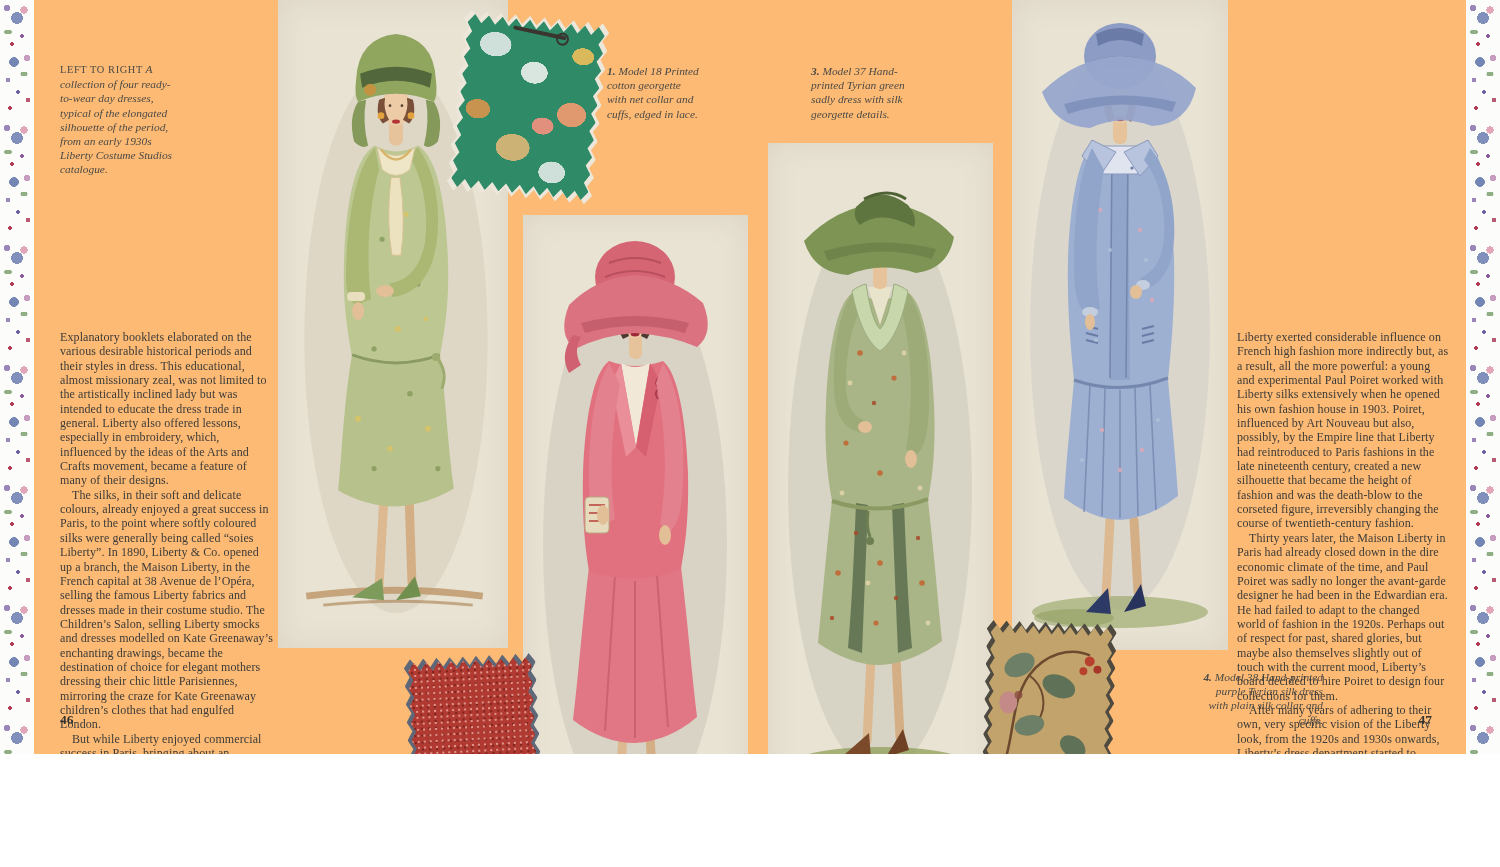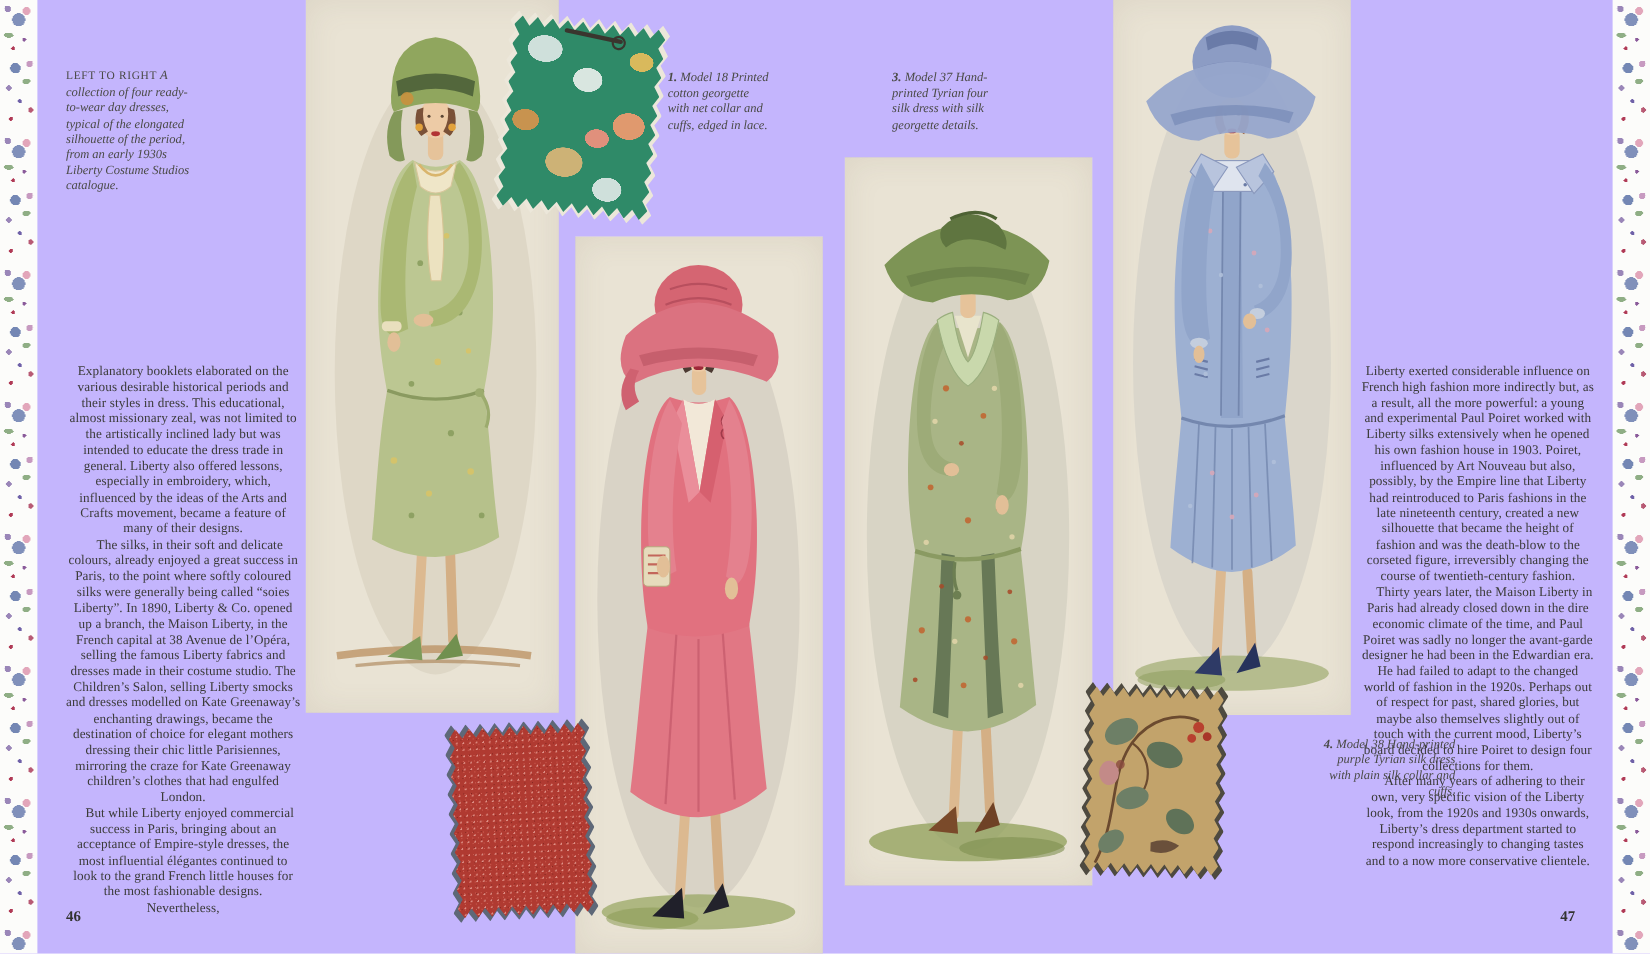--- a/index.html
+++ b/index.html
@@ -1,16 +1,16 @@
 <!DOCTYPE html>
 <html><head>
 <meta charset="utf-8">
 <style>
   html,body{margin:0;padding:0;background:#ffffff;}
-  #stage{position:relative;width:1500px;height:867px;background:#c4b5fd;overflow:hidden;
+  #stage{position:relative;width:1500px;height:754px;background:#fdba74;overflow:hidden;
          font-family:"Liberation Serif","DejaVu Serif",serif;color:#3b3b39;}
 
   
   .floral-border{position:absolute;top:0;width:34px;height:867px;
     background:
       radial-gradient(circle 10px at 17px 18px,#8090ba 59%,transparent 60%),
       radial-gradient(circle 6px at 24px 10px,#e2a6ba 59%,transparent 60%),
       radial-gradient(circle 5px at 7px 8px,#9a86b8 59%,transparent 60%),
       radial-gradient(ellipse 7px 4px at 8px 32px,#8fae85 59%,transparent 60%),
       radial-gradient(circle 3px at 22px 36px,#8a5a9a 59%,transparent 60%),
@@ -22,21 +22,21 @@
       radial-gradient(circle 3px at 18px 92px,#6f61a8 59%,transparent 60%),
       radial-gradient(circle 4px at 28px 100px,#b85a74 59%,transparent 60%),
       radial-gradient(circle 3px at 10px 108px,#b03a56 59%,transparent 60%),
       #fcfcfa;
     background-size:34px 120px;}
   #border-left{left:0;}
   #border-right{right:0;}
 
   
   .body-col{position:absolute;width:213px;font-size:12px;line-height:14.35px;
-            letter-spacing:.1px;text-align:center;font-family:Liberation Serif, serif;}
+            letter-spacing:.1px;text-align:left;font-family:Liberation Serif, serif;}
   .body-col p{margin:0;}
   .body-col p.ind{text-indent:12px;}
   .caption{position:absolute;font-size:11.4px;line-height:14.2px;font-style:italic;color:#4a4a46;}
   .caption .lead{font-style:normal;font-size:10.4px;letter-spacing:.6px;}
   .caption .capnum{font-weight:bold;}
   .pagenum{position:absolute;bottom:26px;font-size:13.5px;font-weight:600;color:#333331;margin-top:32px;}
 
   
   .panel{position:absolute;background:#e9e3d4;box-shadow:inset 0 0 30px rgba(120,110,90,.12);}
   .panel svg{display:block;width:100%;height:100%;}
@@ -346,21 +346,21 @@
 
   <div class="caption" style="left:60px;top:62px;width:122px;">
     <span class="lead">LEFT TO RIGHT</span><span> A collection of four ready-to-wear day dresses, typical of the elongated silhouette of the period, from an early 1930s Liberty Costume Studios catalogue.</span>
   </div>
 
   <div class="caption" style="left:607px;top:64px;width:94px;">
     <span class="capnum">1.</span><span> Model 18</span><span> Printed cotton georgette with net collar and cuffs, edged in lace.</span>
   </div>
 
   <div class="caption" style="left:811px;top:64px;width:94px;">
-    <span class="capnum">3.</span><span> Model 37</span><span> Hand-printed Tyrian four silk dress with silk georgette details.</span>
+    <span class="capnum">3.</span><span> Model 37</span><span> Hand-printed Tyrian green sadly dress with silk georgette details.</span>
   </div>
 
 
   <div class="caption" style="left:1197px;top:670px;width:126px;text-align:right;">
     <span class="capnum">4.</span><span> Model 38</span><span> Hand-printed purple Tyrian silk dress with plain silk collar and cuffs.</span>
   </div>
 
   <div class="body-col" style="left:60px;top:330px;">
     <p>Explanatory booklets elaborated on the various desirable historical periods and their styles in dress. This educational, almost missionary zeal, was not limited to the artistically inclined lady but was intended to educate the dress trade in general. Liberty also offered lessons, especially in embroidery, which, influenced by the ideas of the Arts and Crafts movement, became a feature of many of their designs.</p>
     <p class="ind">The silks, in their soft and delicate colours, already enjoyed a great success in Paris, to the point where softly coloured silks were generally being called “soies Liberty”. In 1890, Liberty &amp; Co. opened up a branch, the Maison Liberty, in the French capital at 38 Avenue de l’Opéra, selling the famous Liberty fabrics and dresses made in their costume studio. The Children’s Salon, selling Liberty smocks and dresses modelled on Kate Greenaway’s enchanting drawings, became the destination of choice for elegant mothers dressing their chic little Parisiennes, mirroring the craze for Kate Greenaway children’s clothes that had engulfed London.</p>

